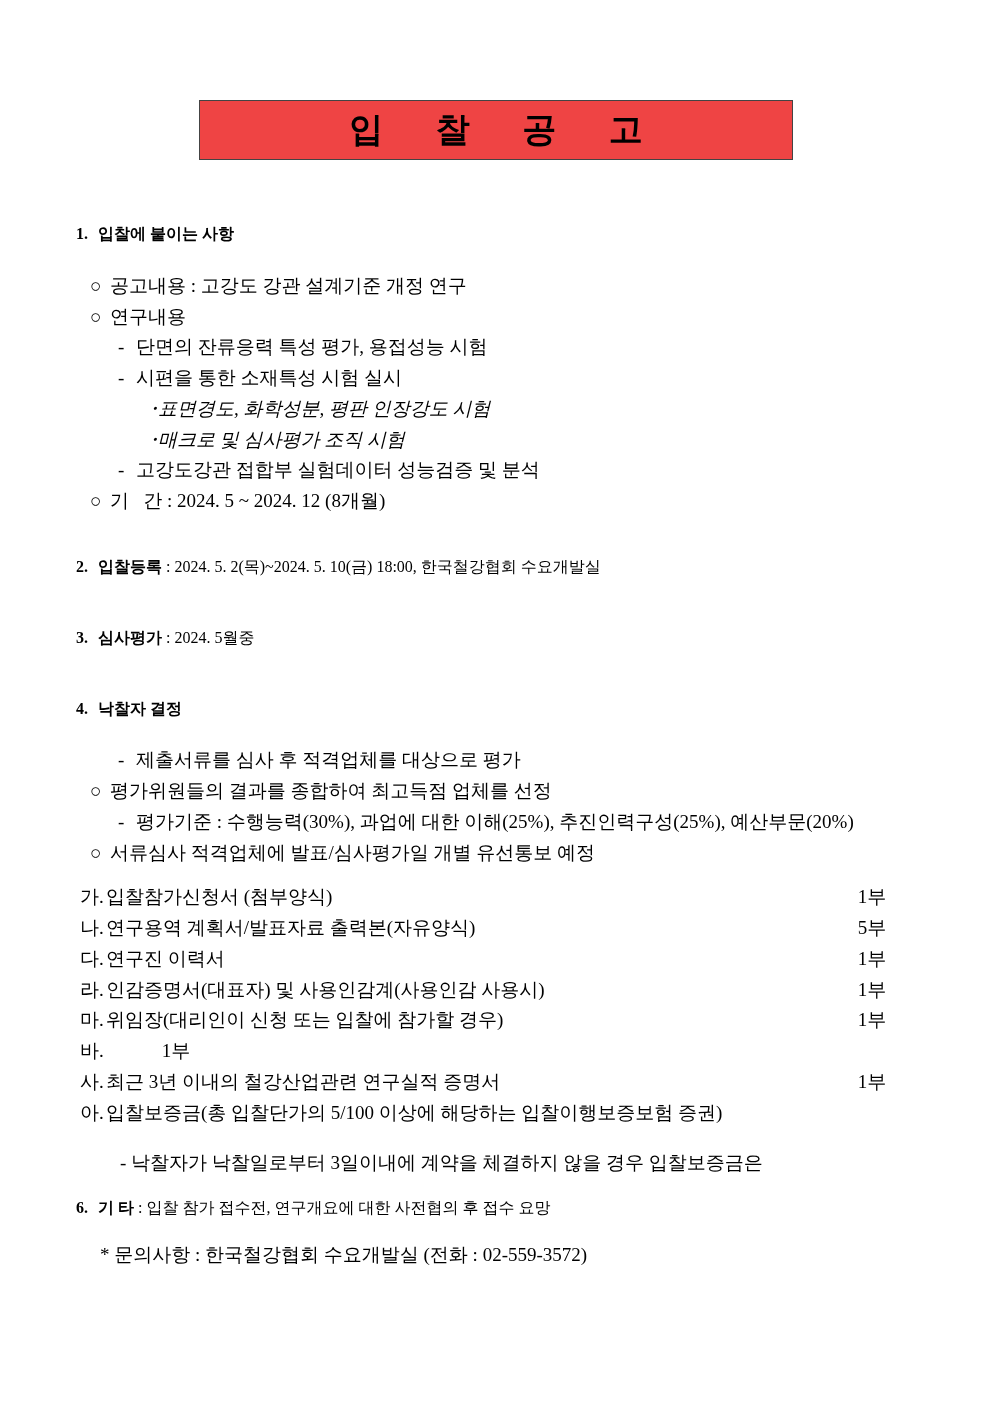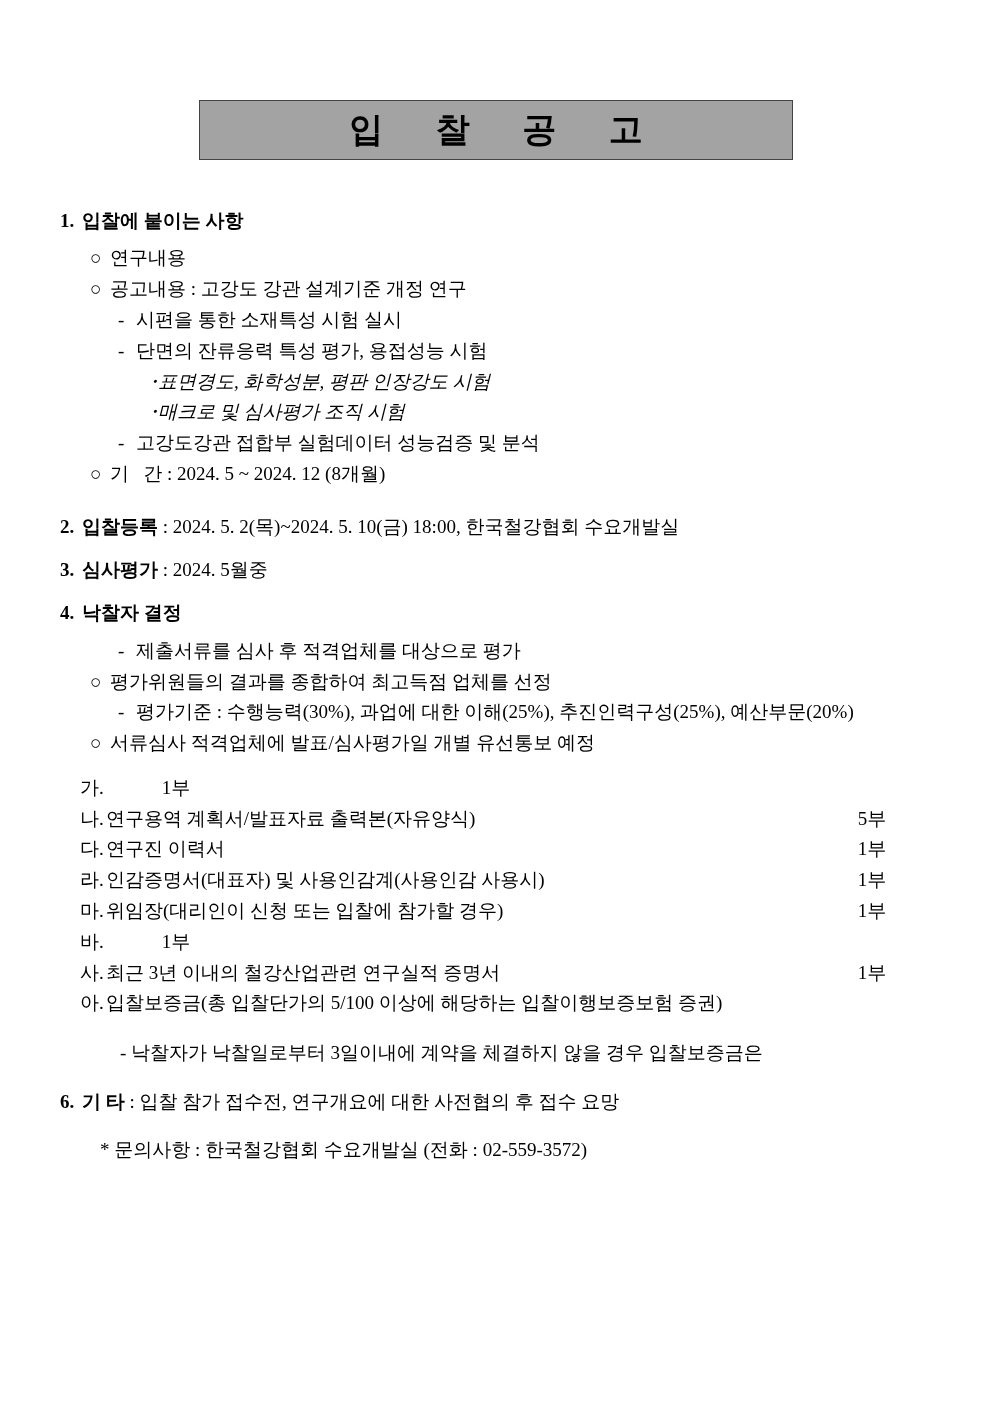--- a/index.html
+++ b/index.html
@@ -21,41 +21,41 @@
     box-sizing: border-box;
     padding: 0 60px;
   }
 
   
   .title-box {
     margin: 100px auto 0 auto;
     width: 592px;
     height: 58px;
     border: 1px solid #444;
-    background: #a3a3a3;
+    background: #ef4444;
     display: flex;
     align-items: center;
     justify-content: center;
   }
   .title-text {
     font-size: 34px;
     font-weight: bold;
     letter-spacing: 22px;
     text-indent: 22px;
     font-family: "Liberation Serif", "DejaVu Serif", serif;
   }
 
   
   .section {
     margin-top: 0;
   }
   .h-item {
-    font-size: 19px;
+    font-size: 16px;
     font-weight: bold;
-    margin: 0;
+    margin: 16px;
     padding: 0;
     line-height: 1.55;
     font-family: Liberation Serif, serif;
   }
   .h-item .num {
     display: inline-block;
     min-width: 22px;
   }
   .line {
     font-size: 19px;
@@ -133,24 +133,24 @@
     <span class="title-text">입 찰 공 고</span>
   </div>
 
   <div style="height:46px"></div>
 
   <div class="section">
     <p class="h-item">
       <span class="num">1.</span><span>입찰에 붙이는 사항</span>
     </p>
     <div class="blk-gap-sm"></div>
+    <p class="line lvl1"><span class="marker">○</span><span>공고내용 : 고강도 강관 설계기준 개정 연구</span></p>
     <p class="line lvl1"><span class="marker">○</span><span>연구내용</span></p>
-    <p class="line lvl1"><span class="marker">○</span><span>공고내용 : 고강도 강관 설계기준 개정 연구</span></p>
+    <p class="line lvl2"><span class="marker-dash">-</span><span>단면의 잔류응력 특성 평가, 용접성능 시험</span></p>
     <p class="line lvl2"><span class="marker-dash">-</span><span>시편을 통한 소재특성 시험 실시</span></p>
-    <p class="line lvl2"><span class="marker-dash">-</span><span>단면의 잔류응력 특성 평가, 용접성능 시험</span></p>
     <p class="line lvl3"><span class="marker-dot">・</span><span>표면경도, 화학성분, 평판 인장강도 시험</span></p>
     <p class="line lvl3"><span class="marker-dot">・</span><span>매크로 및 심사평가 조직 시험</span></p>
     <p class="line lvl2"><span class="marker-dash">-</span><span>고강도강관 접합부 실험데이터 성능검증 및 분석</span></p>
     <p class="line lvl1"><span class="marker">○</span><span>기   간 : 2024. 5 ~ 2024. 12 (8개월)</span></p>
   </div>
 
   <div class="blk-gap-lg"></div>
 
   <div class="section">
     <p class="h-item">
@@ -178,20 +178,21 @@
     <p class="line lvl2"><span class="marker-dash">-</span><span>평가기준 : 수행능력(30%), 과업에 대한 이해(25%), 추진인력구성(25%), 예산부문(20%)</span></p>
     <p class="line lvl1"><span class="marker">○</span><span>서류심사 적격업체에 발표/심사평가일 개별 유선통보 예정</span></p>
   </div>
 
   <div class="blk-gap"></div>
 
   <div class="section">
 
     <div class="qual-row">
       <span class="qual-label">가.</span>
+      <span class="qual-text">입찰참가신청서 (첨부양식)</span>
       <span class="qual-count">1부</span>
     </div>
     <div class="qual-row">
       <span class="qual-label">나.</span>
       <span class="qual-text">연구용역 계획서/발표자료 출력본(자유양식)</span>
       <span class="qual-count">5부</span>
     </div>
     <div class="qual-row">
       <span class="qual-label">다.</span>
       <span class="qual-text">연구진 이력서</span>

